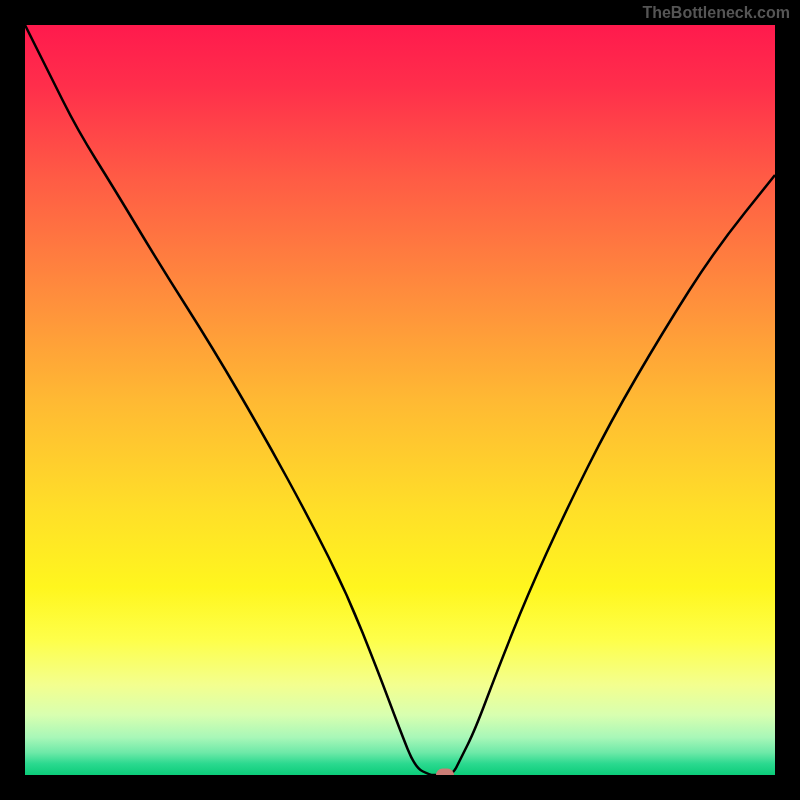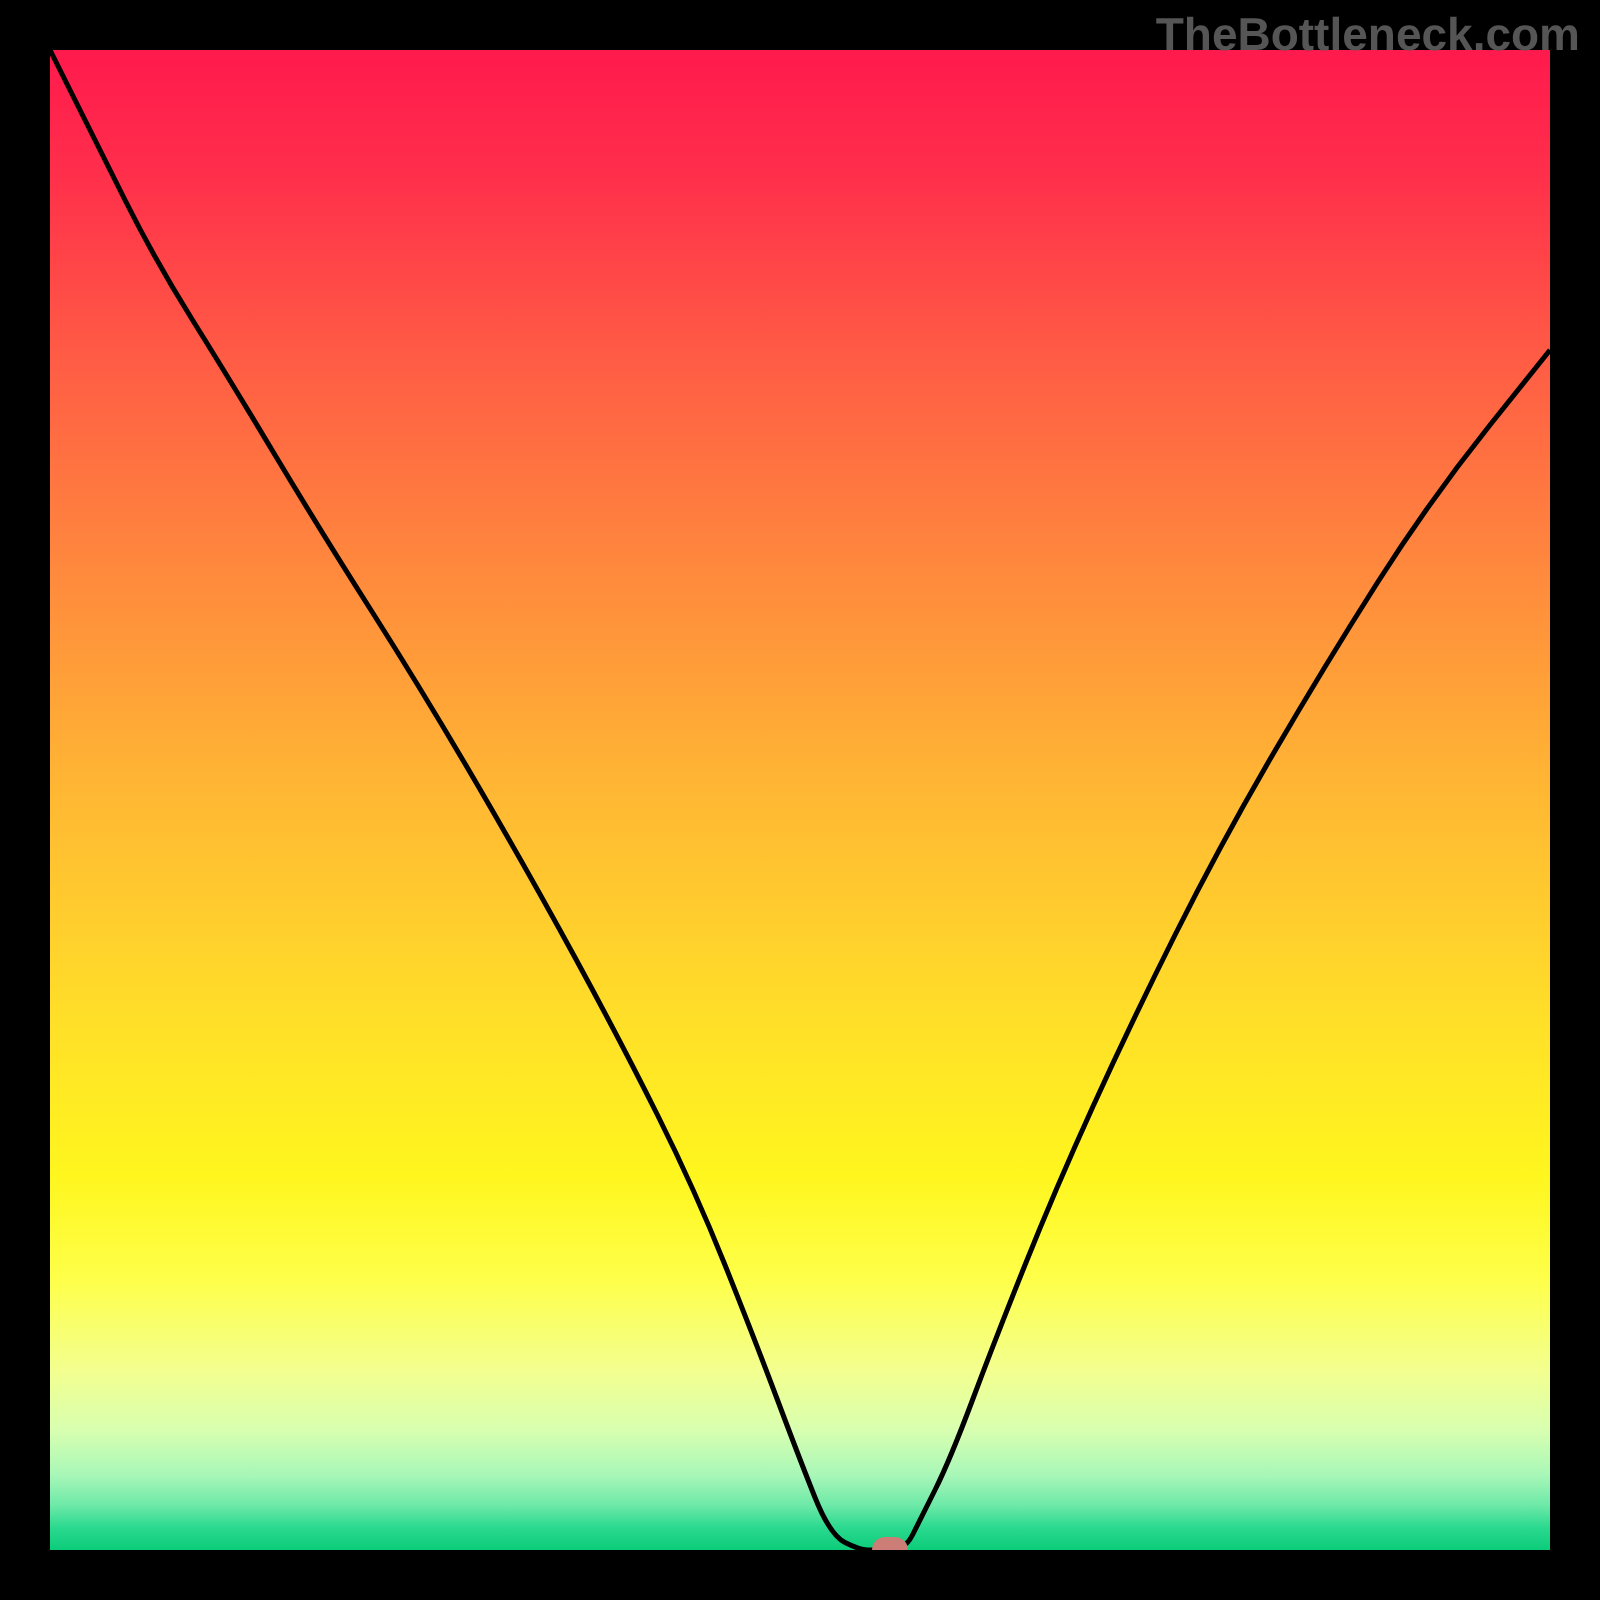--- a/index.html
+++ b/index.html
@@ -9,21 +9,21 @@
     height: 800px;
     background: #000;
     position: relative;
     font-family: Arial, sans-serif;
   }
   .watermark {
     position: absolute;
     top: 4px;
     right: 10px;
     color: #555;
-    font-size: 23px;
+    font-size: 16px;
     font-weight: bold;
     z-index: 10;
   }
   .plot-area {
     position: absolute;
     left: 25px;
     top: 25px;
     width: 750px;
     height: 750px;
     overflow: hidden;

